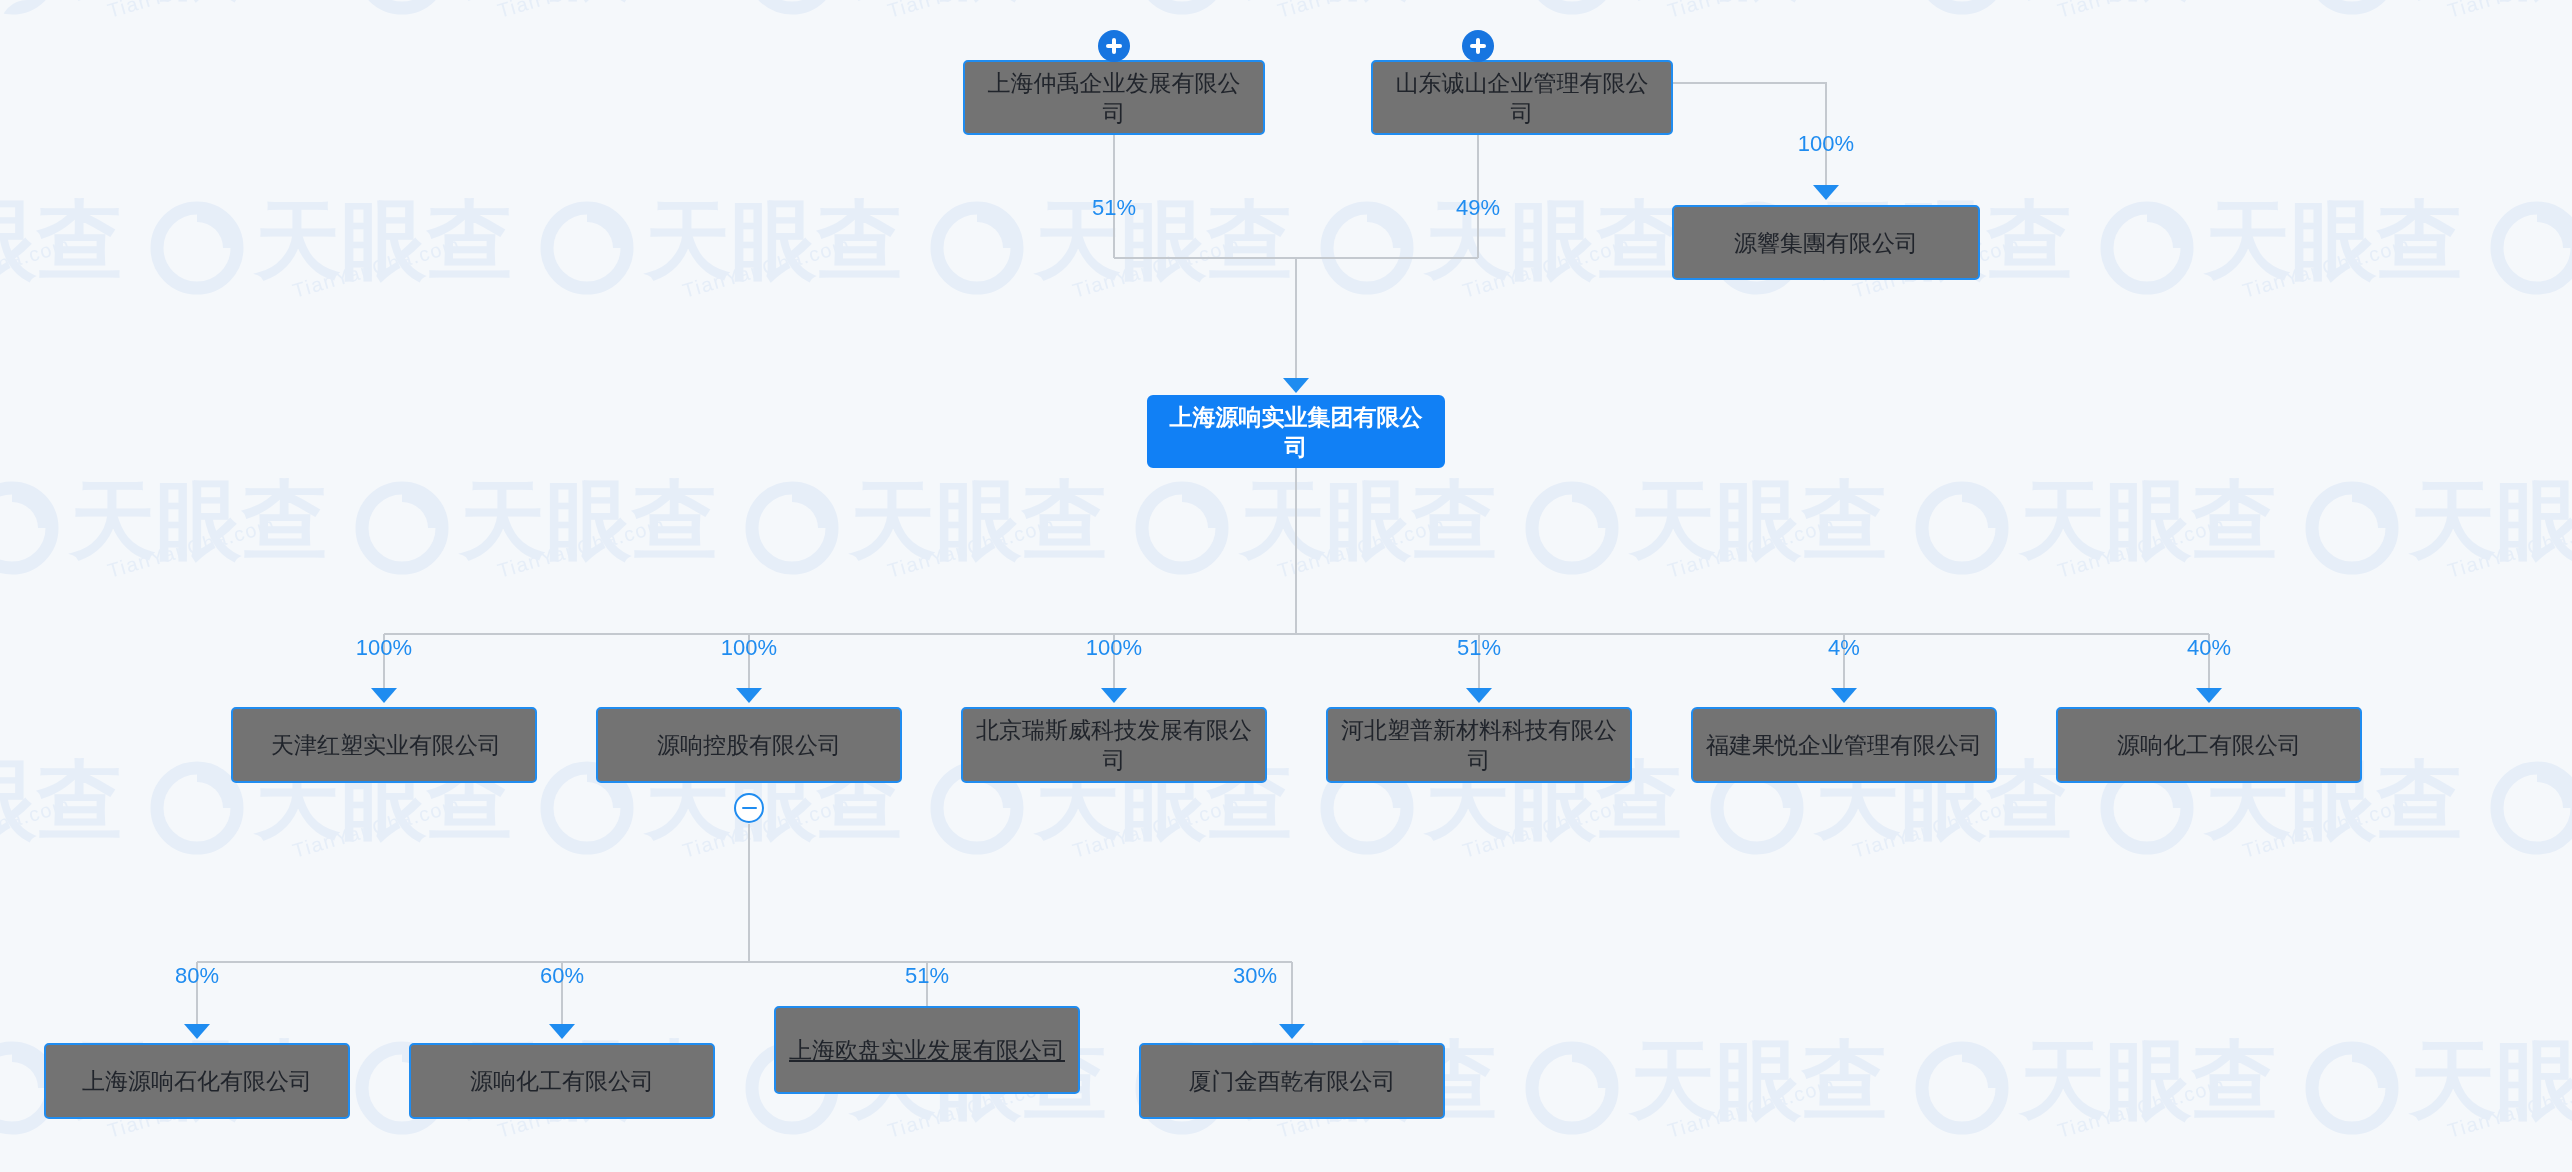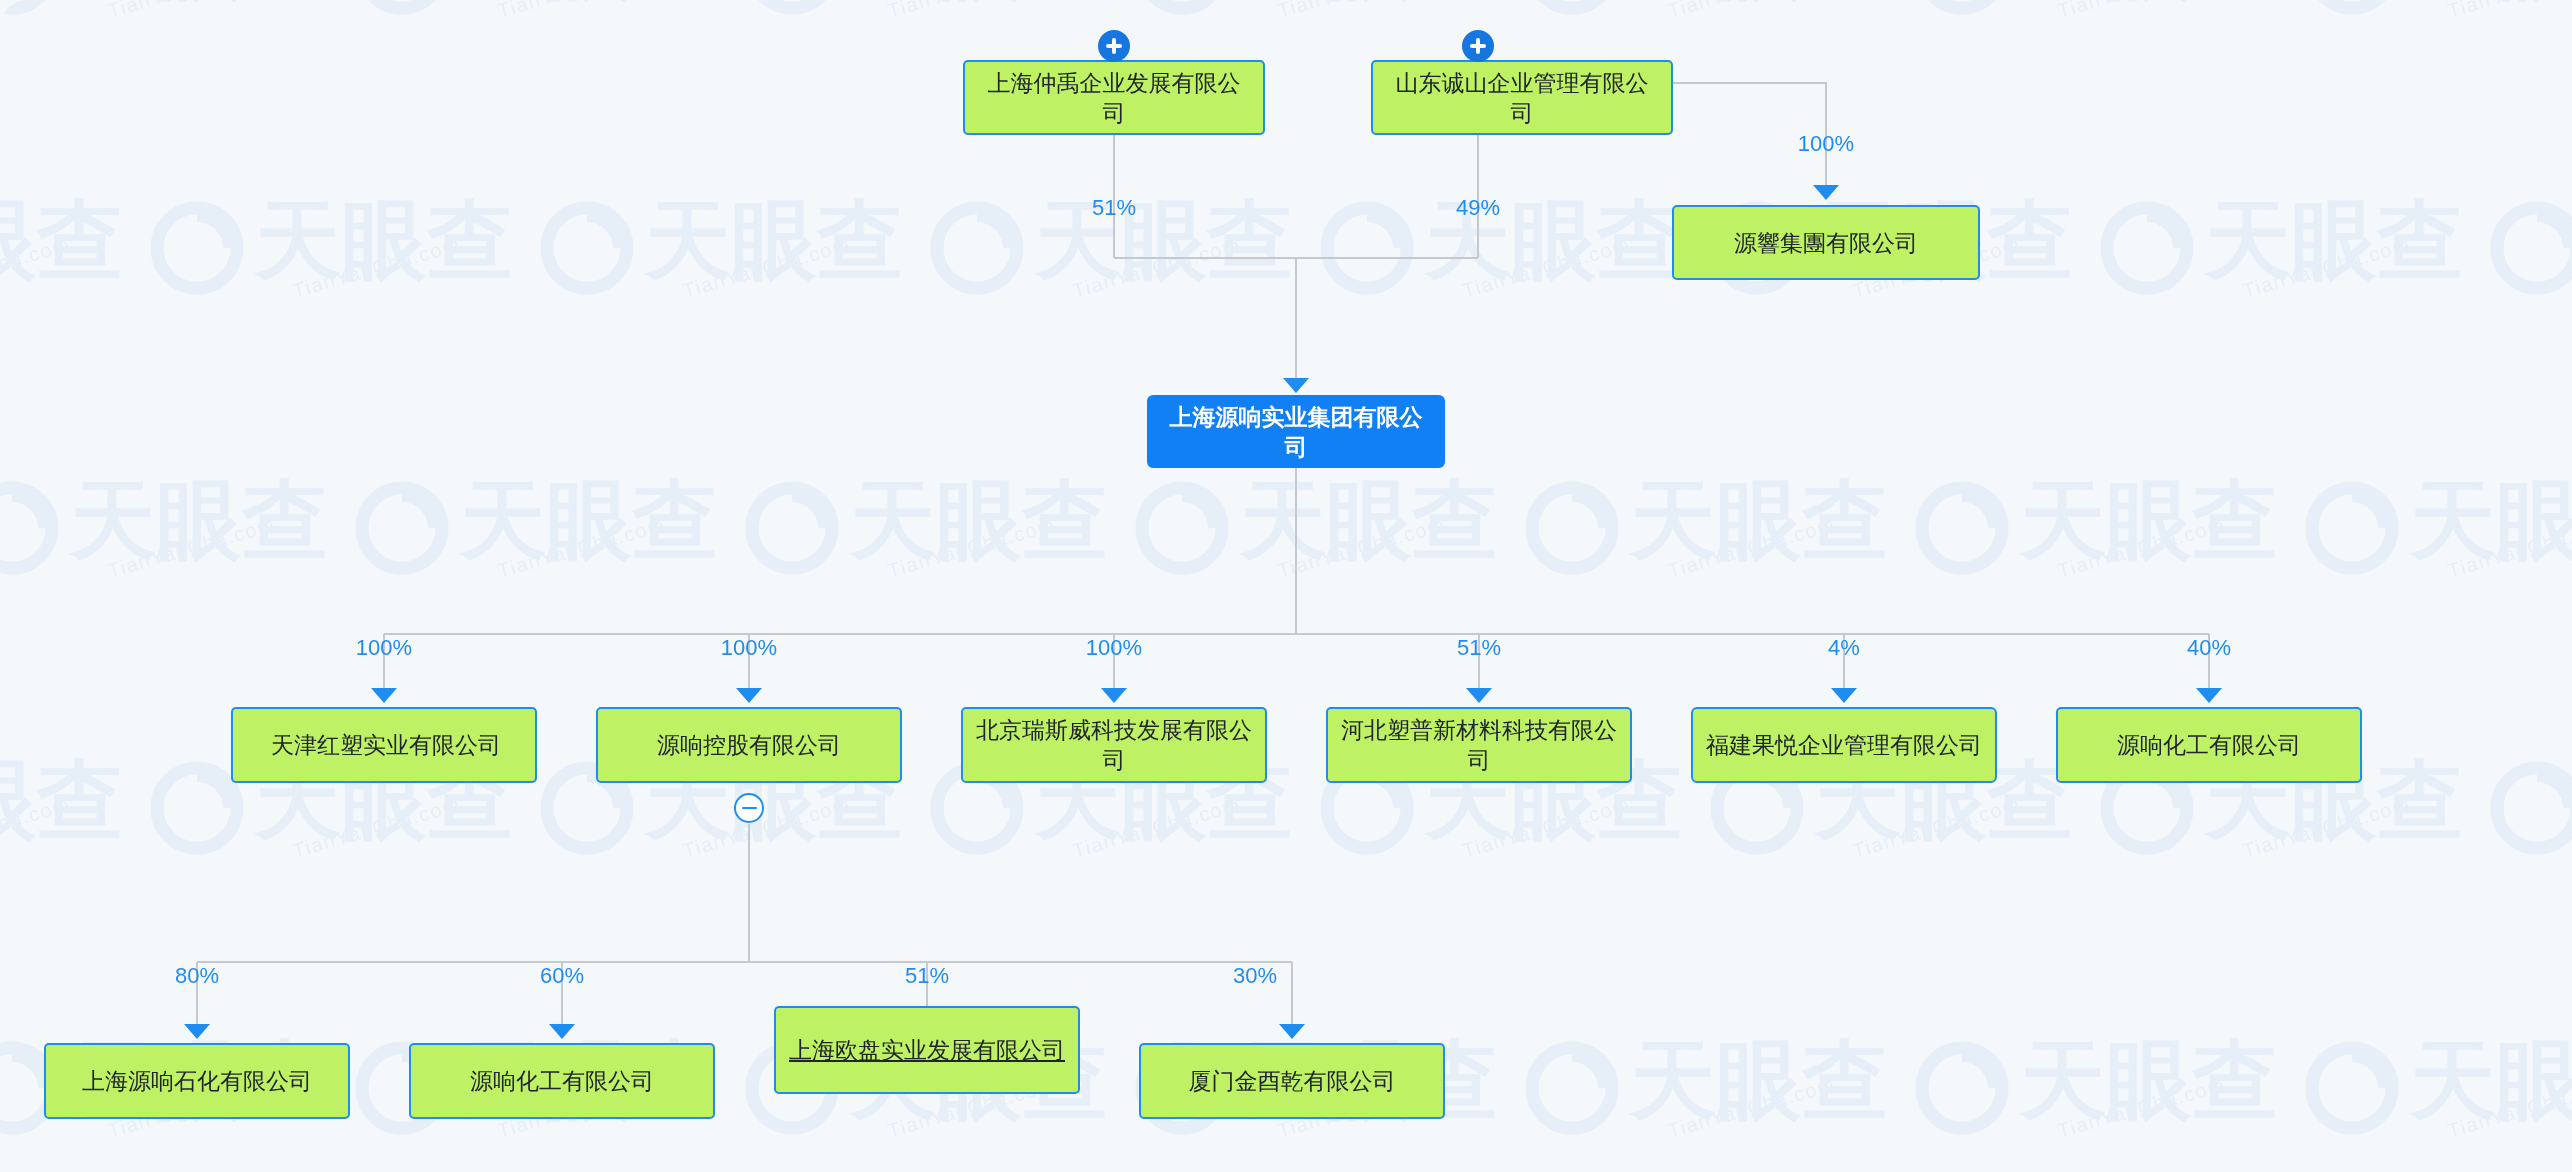--- a/index.html
+++ b/index.html
@@ -61,21 +61,21 @@
   
   .node {
     position: absolute;
     z-index: 2;
     display: flex;
     align-items: center;
     justify-content: center;
     text-align: center;
     border: 2px solid #1f8cf0;
     border-radius: 5px;
-    background: #bef264;
+    background: #737373;
     color: #20242b;
     font-size: 23px;
     line-height: 30px;
     padding: 4px 12px;
     cursor: pointer;
   }
   .node .label { display: block; }
 
   .node.root {
     background: #1180f5;

